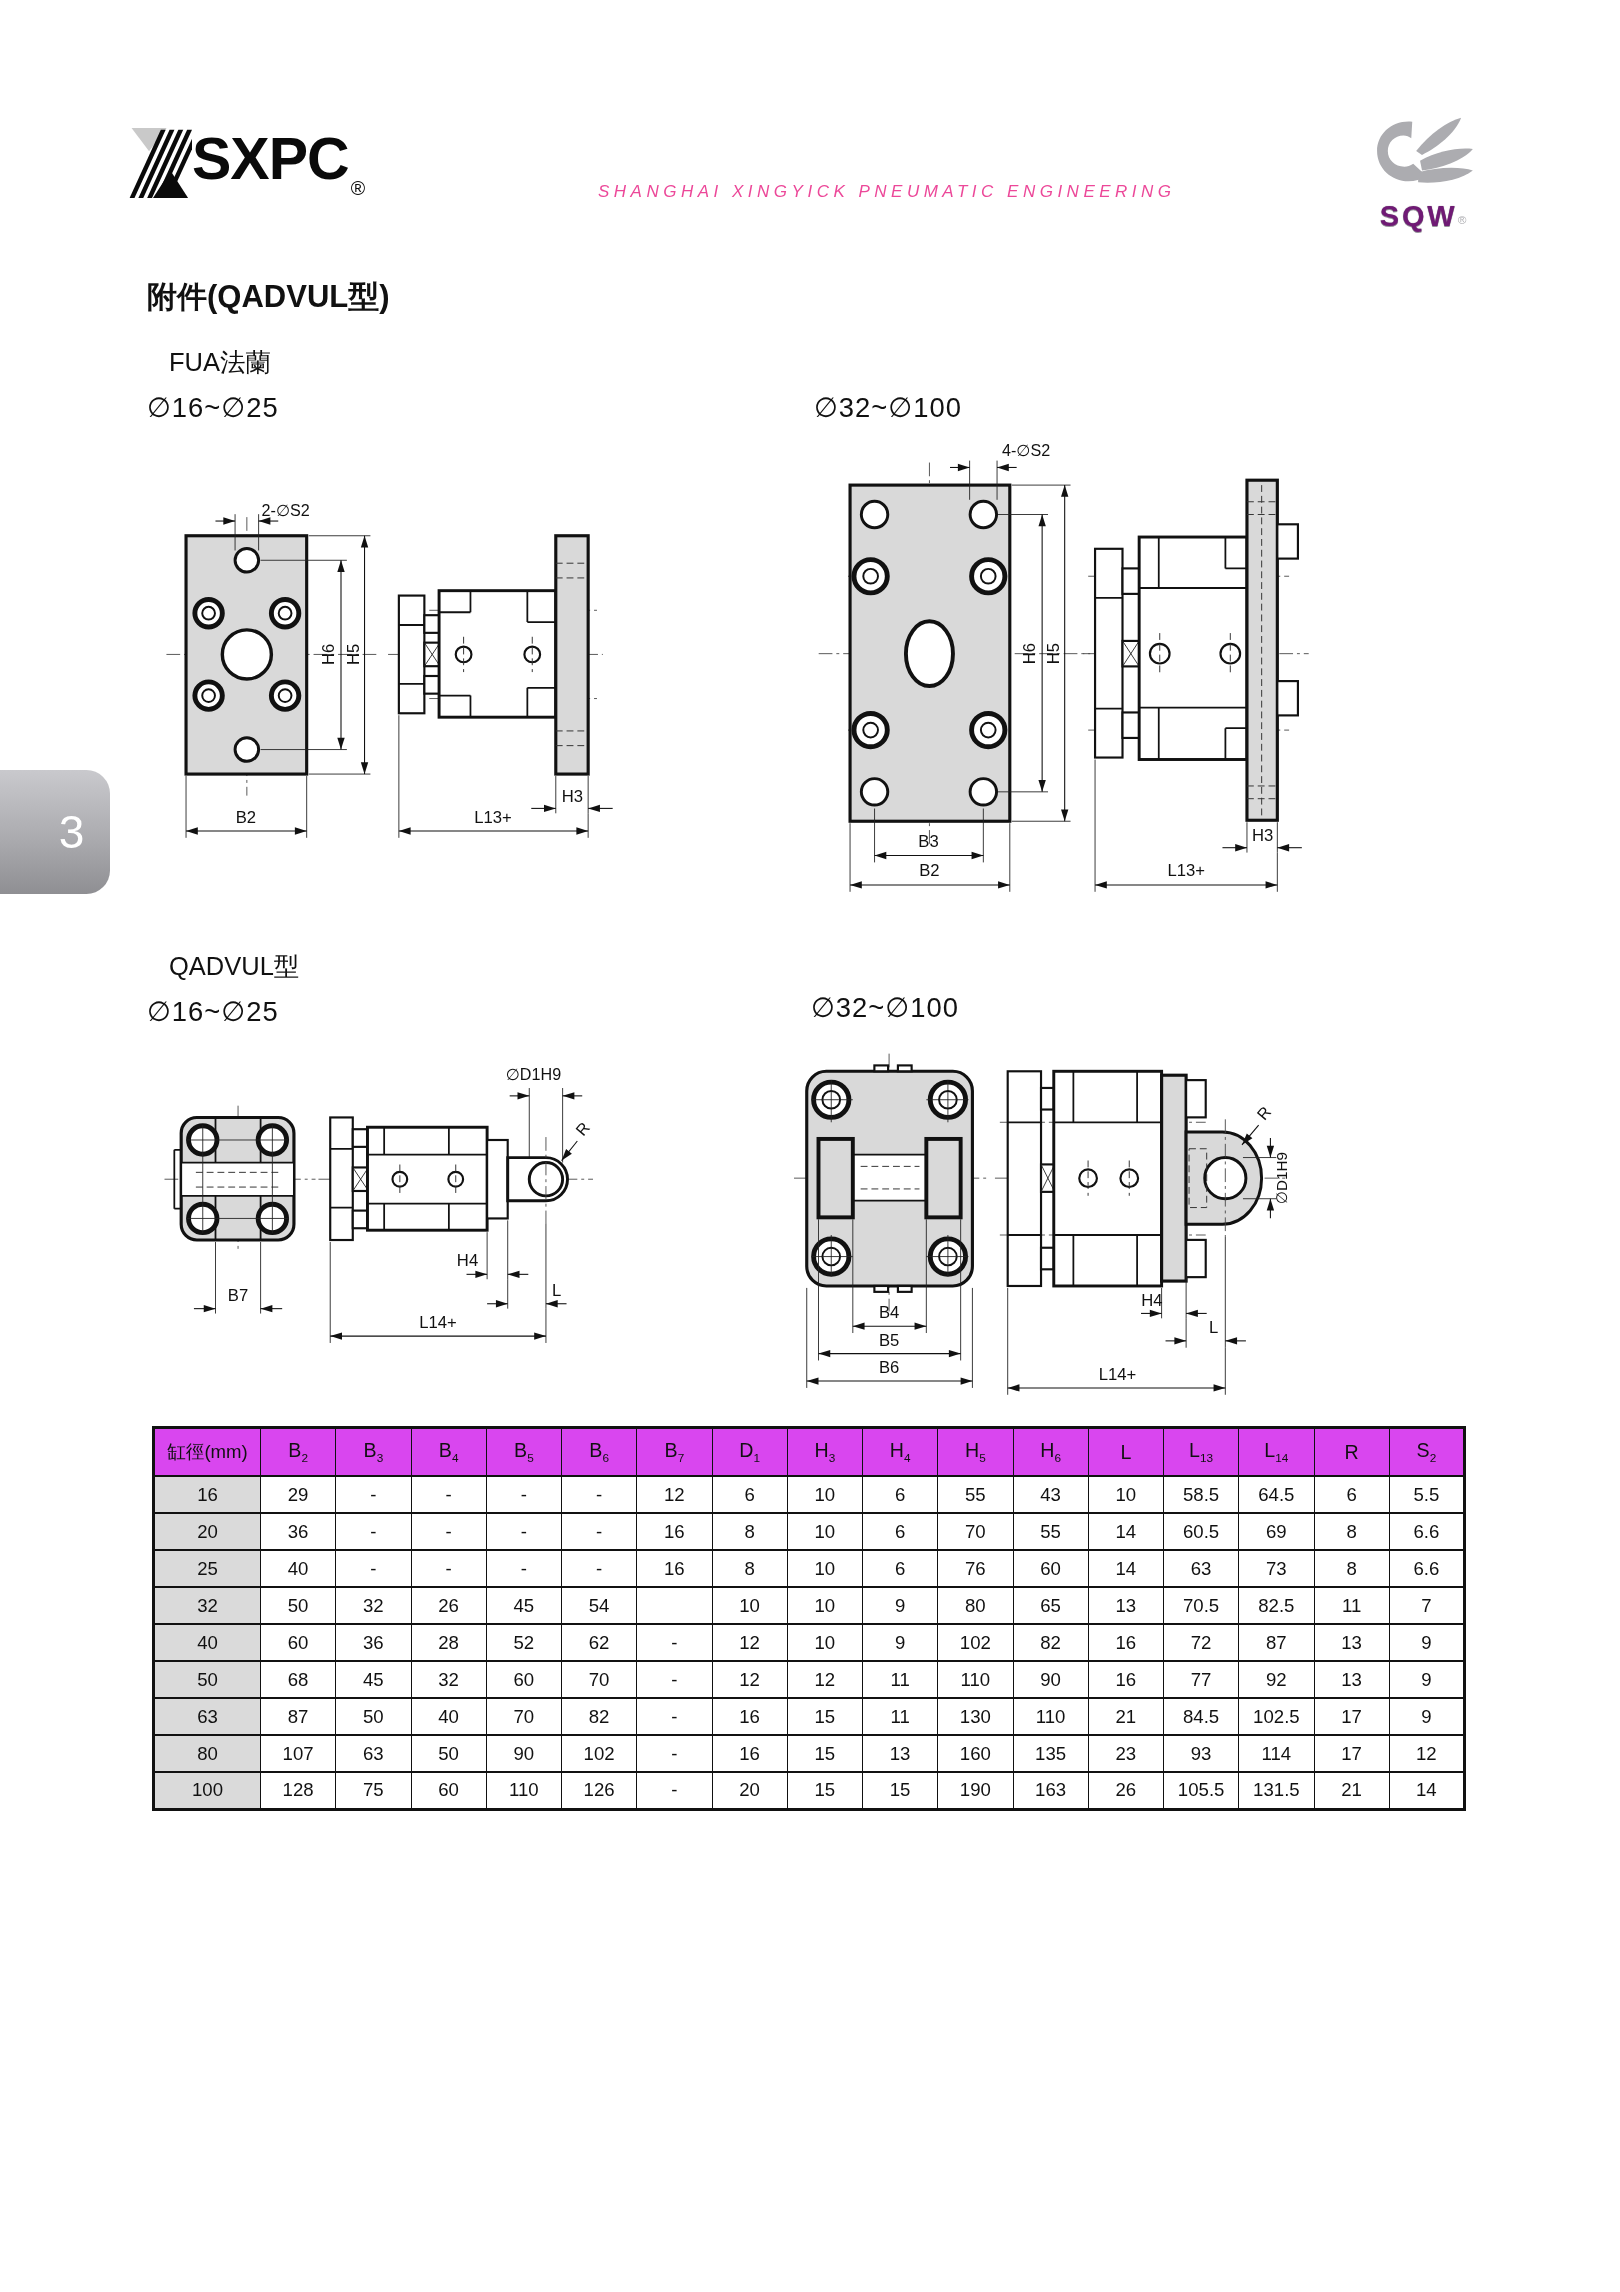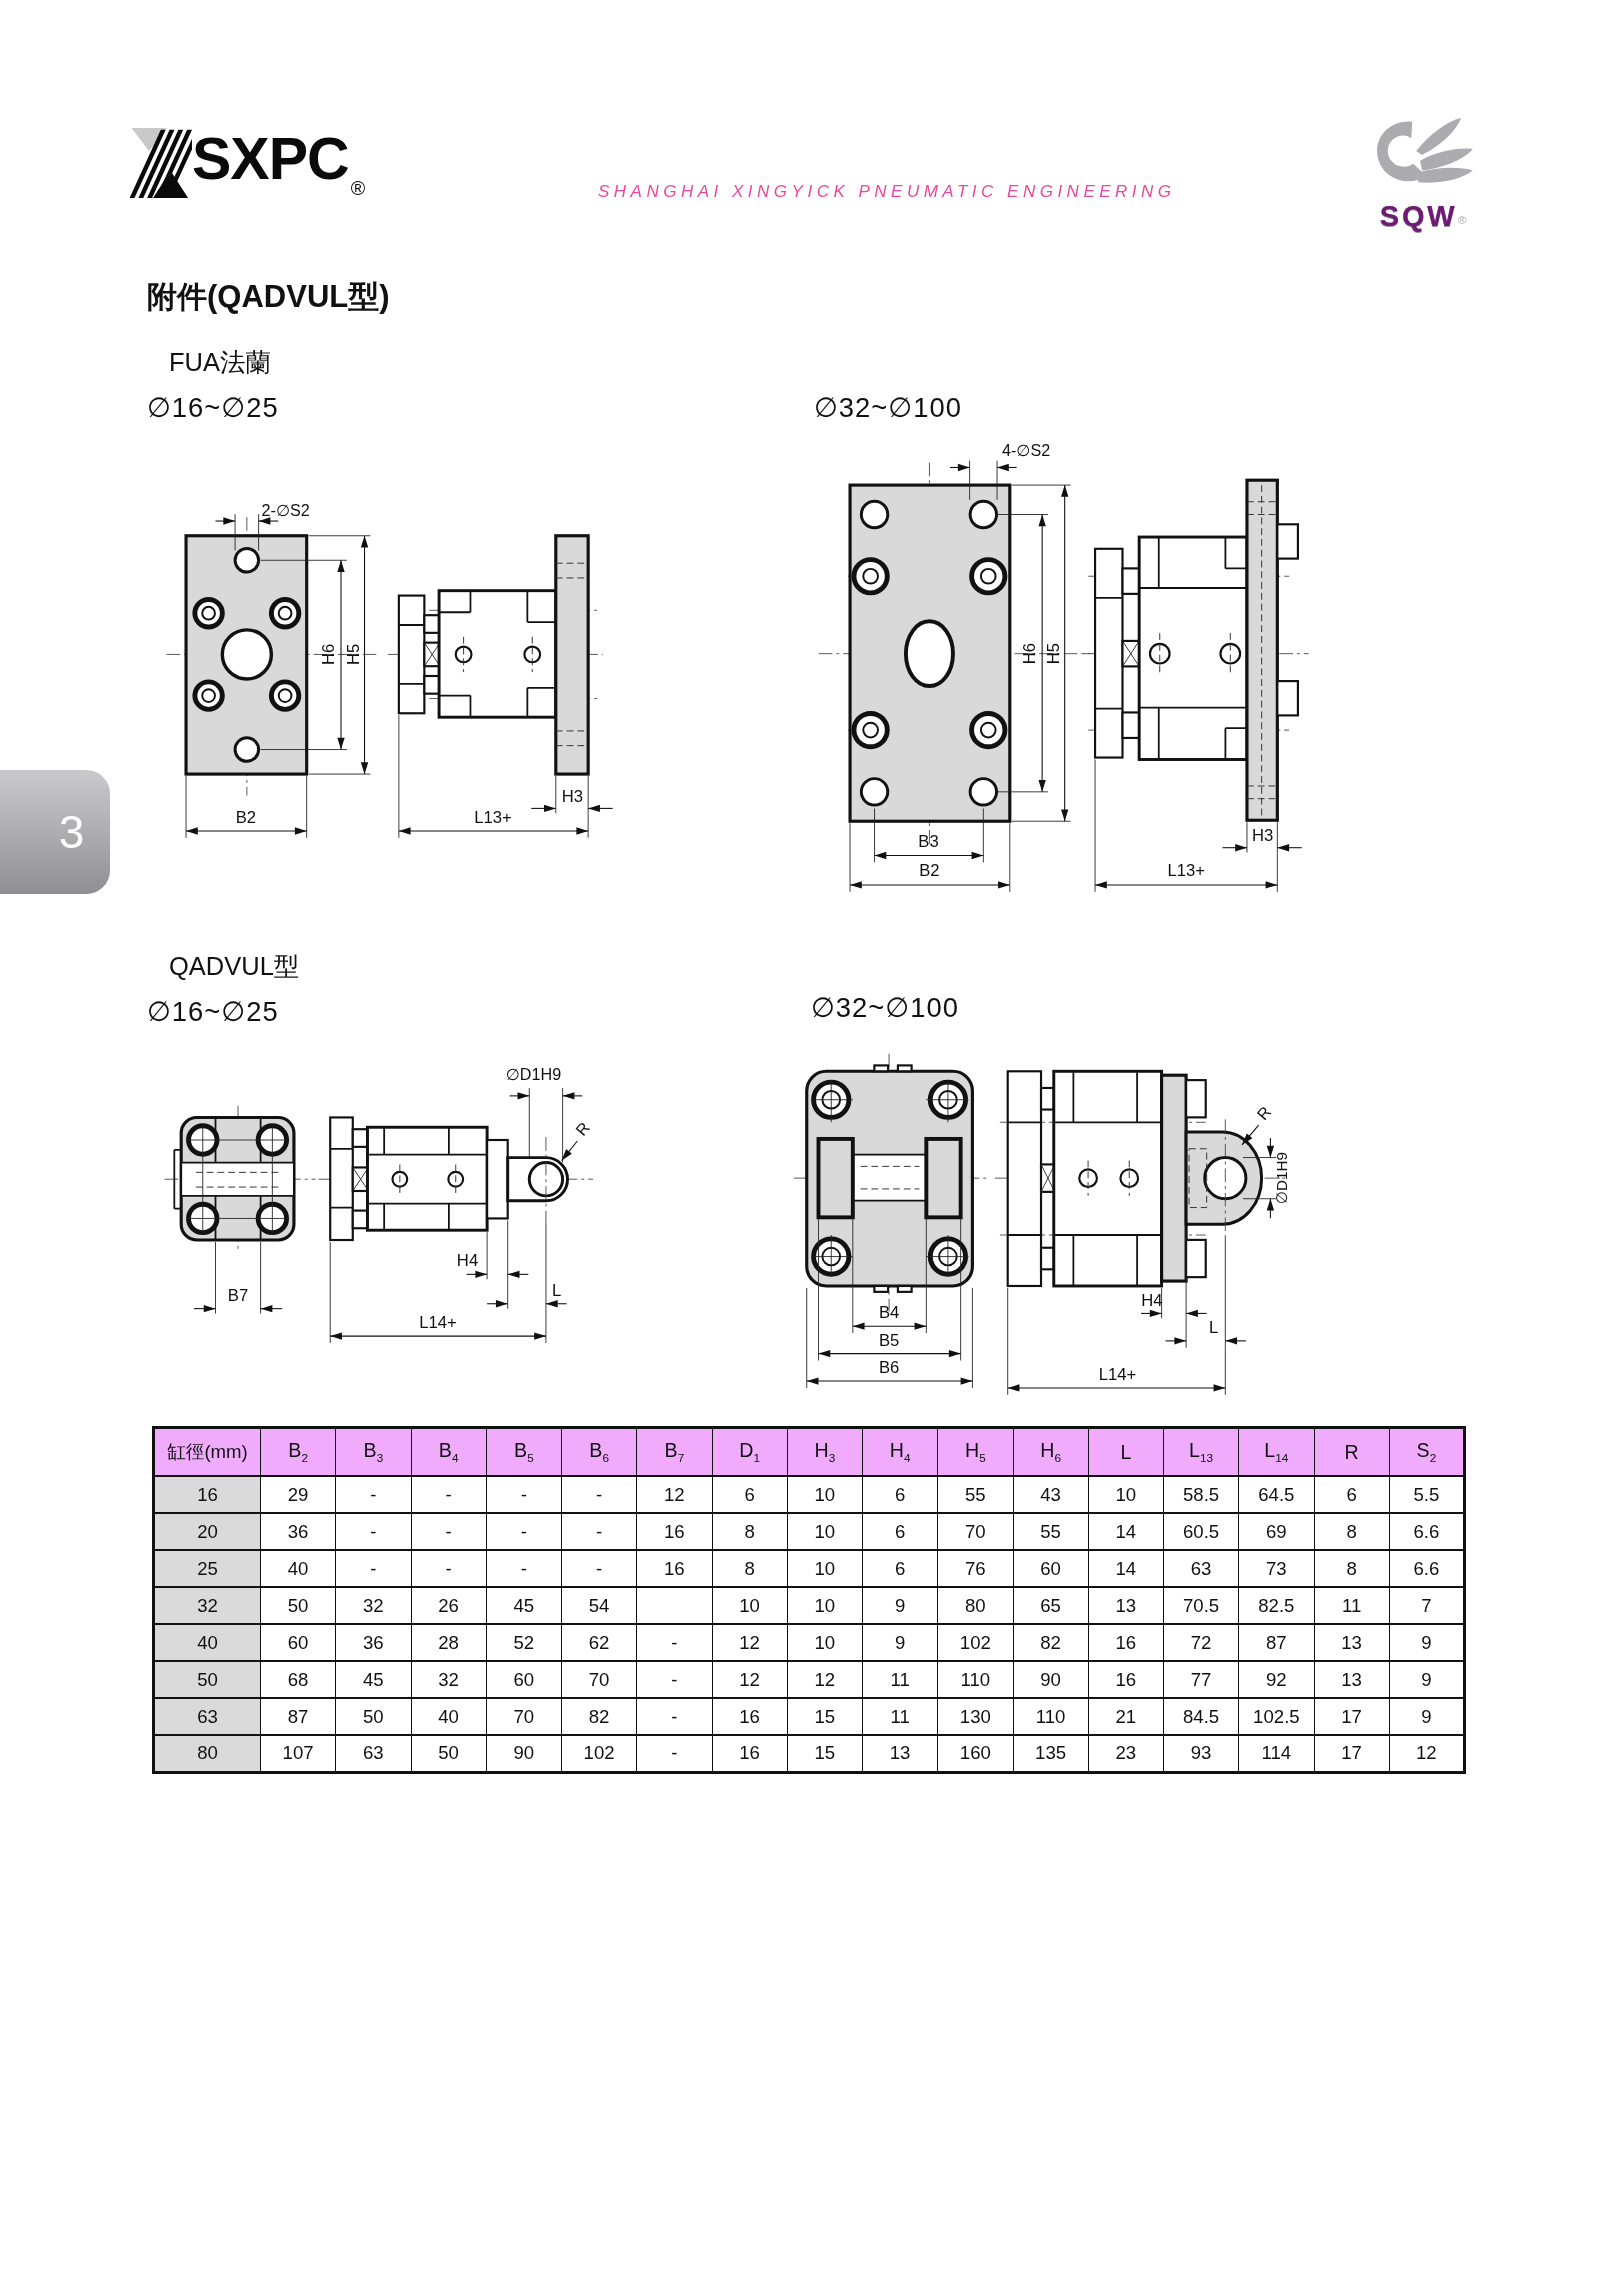--- a/index.html
+++ b/index.html
@@ -40,21 +40,21 @@
   .thin{stroke:#222;stroke-width:0.9;fill:none;}
   .cl{stroke:#444;stroke-width:0.9;fill:none;stroke-dasharray:14 4 3 4;}
   .hid{stroke:#333;stroke-width:1;fill:none;stroke-dasharray:7 4;}
   .dim{stroke:#111;stroke-width:1.1;fill:none;}
 
   
   .tbl-wrap{left:152px;top:1426px;width:1314px;}
   table.spec{border-collapse:collapse;table-layout:fixed;width:100%;border:3.9px solid #111;}
   table.spec th,table.spec td{border:1px solid #111;border-top-width:2.2px;border-bottom-width:2.2px;
         text-align:center;vertical-align:middle;padding:0;font-weight:400;}
-  table.spec thead th{height:46px;background:#f0abfc;font-size:19.6px;}
+  table.spec thead th{height:46px;background:#d946ef;font-size:19.6px;}
   table.spec tbody tr{height:37px;}
   table.spec tbody th{background:#dadada;font-size:18.6px;}
   table.spec td{font-size:18.6px;background:#fff;}
   table.spec th:first-child{width:105px;font-size:18.6px;}
   table.spec sub{font-size:11.8px;}
 </style>
 </head>
 <body>
 
 <div class="page">
@@ -560,18 +560,37 @@
             <td>15</td>
             <td>13</td>
             <td>160</td>
             <td>135</td>
             <td>23</td>
             <td>93</td>
             <td>114</td>
             <td>17</td>
             <td>12</td>
           </tr>
+          <tr>
+            <th>100</th>
+            <td>128</td>
+            <td>75</td>
+            <td>60</td>
+            <td>110</td>
+            <td>126</td>
+            <td>-</td>
+            <td>20</td>
+            <td>15</td>
+            <td>15</td>
+            <td>190</td>
+            <td>163</td>
+            <td>26</td>
+            <td>105.5</td>
+            <td>131.5</td>
+            <td>21</td>
+            <td>14</td>
+          </tr>
         </tbody>
     </table>
   </div>
 
 </div>
 
 
 </body></html>

